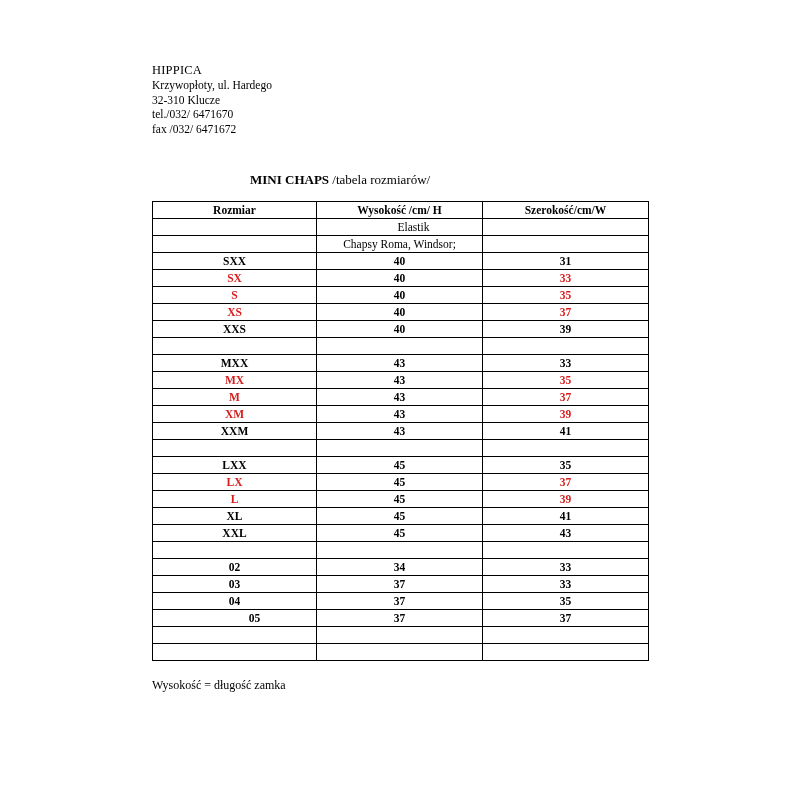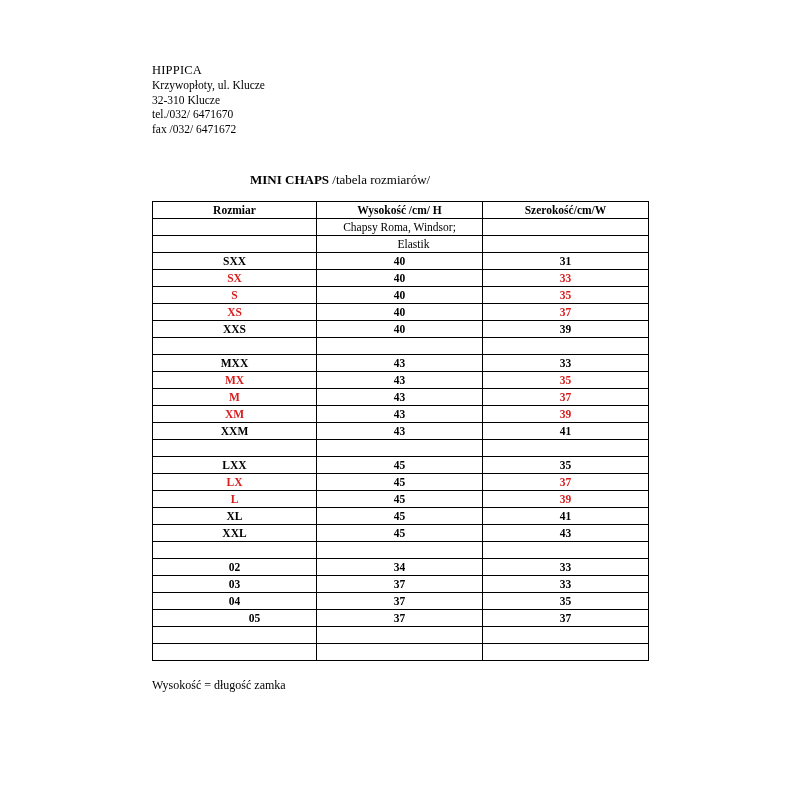--- a/index.html
+++ b/index.html
@@ -95,21 +95,21 @@
     white-space: nowrap;
   }
 </style>
 </head>
 <body>
 
 <div class="page">
 
   <div class="company-block">
     <div class="company-name">HIPPICA</div>
-    <div class="company-line">Krzywopłoty, ul. Klucze</div>
+    <div class="company-line">Krzywopłoty, ul. Hardego</div>
     <div class="company-line">32-310 Klucze</div>
     <div class="company-line">tel./032/ 6471670</div>
     <div class="company-line">fax /032/ 6471672</div>
   </div>
 
   <div class="doc-title">
     <span class="strong">MINI CHAPS</span><span> /tabela rozmiarów/</span>
   </div>
 
   <table class="size-table">
@@ -121,26 +121,26 @@
     <thead>
       <tr>
         <th class="head-cell">Rozmiar</th>
         <th class="head-cell">Wysokość /cm/ H</th>
         <th class="head-cell">Szerokość/cm/W</th>
       </tr>
     </thead>
     <tbody id="table-body">
       <tr>
         <td class="blank"></td>
-        <td class="sub-cell">Chapsy Roma, Windsor;</td>
+        <td class="sub-cell second">Elastik</td>
         <td class="blank"></td>
       </tr>
       <tr>
         <td class="blank"></td>
-        <td class="sub-cell second">Elastik</td>
+        <td class="sub-cell">Chapsy Roma, Windsor;</td>
         <td class="blank"></td>
       </tr>
     <tr>
           <td class="sz" style="color: rgb(0, 0, 0);">SXX</td>
           <td class="val">40</td>
           <td class="val" style="color: rgb(0, 0, 0);">31</td>
         </tr>
         <tr>
           <td class="sz" style="color: rgb(217, 28, 28);">SX</td>
           <td class="val">40</td>

